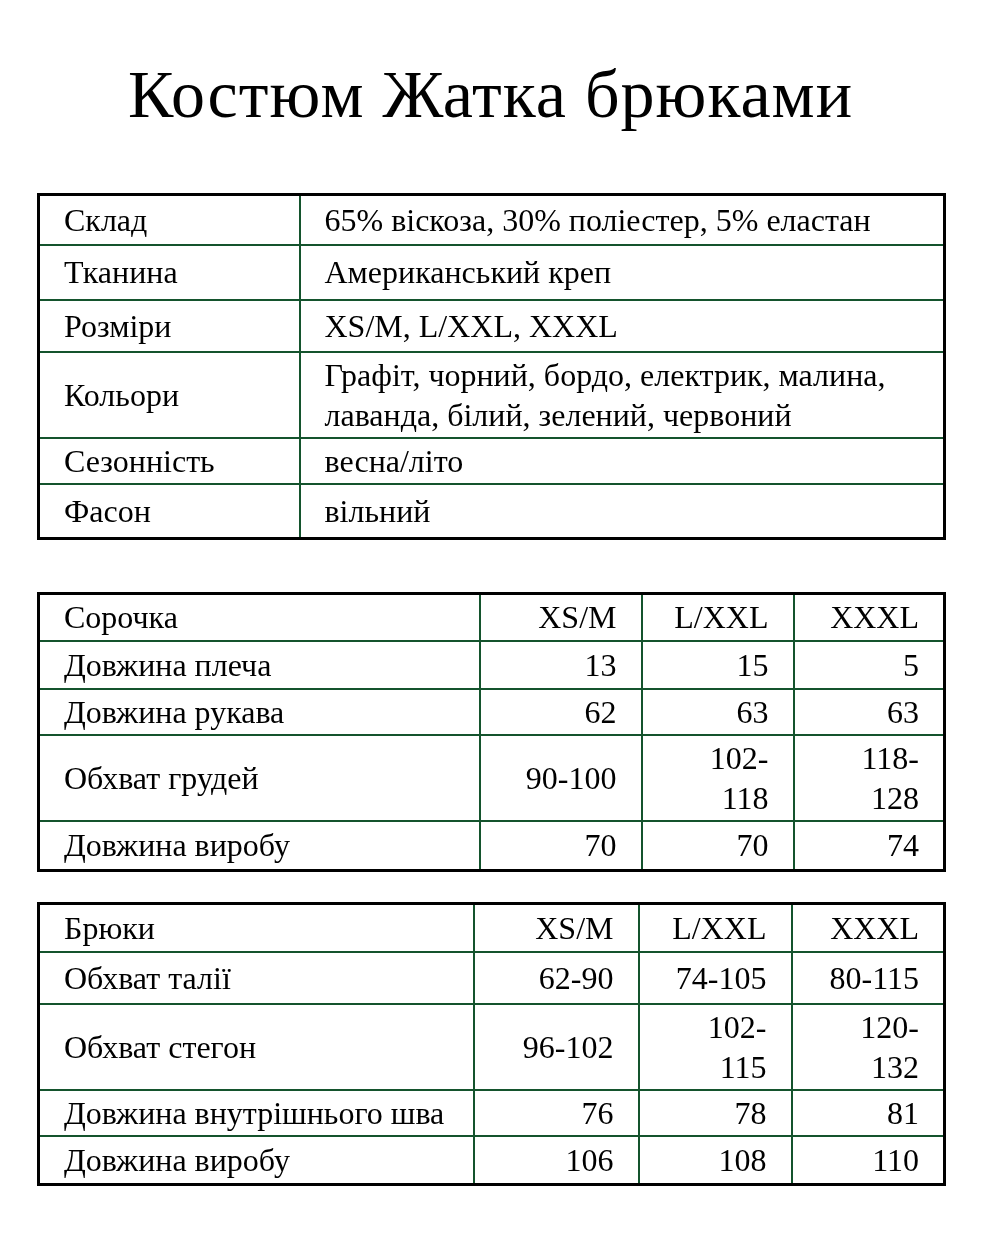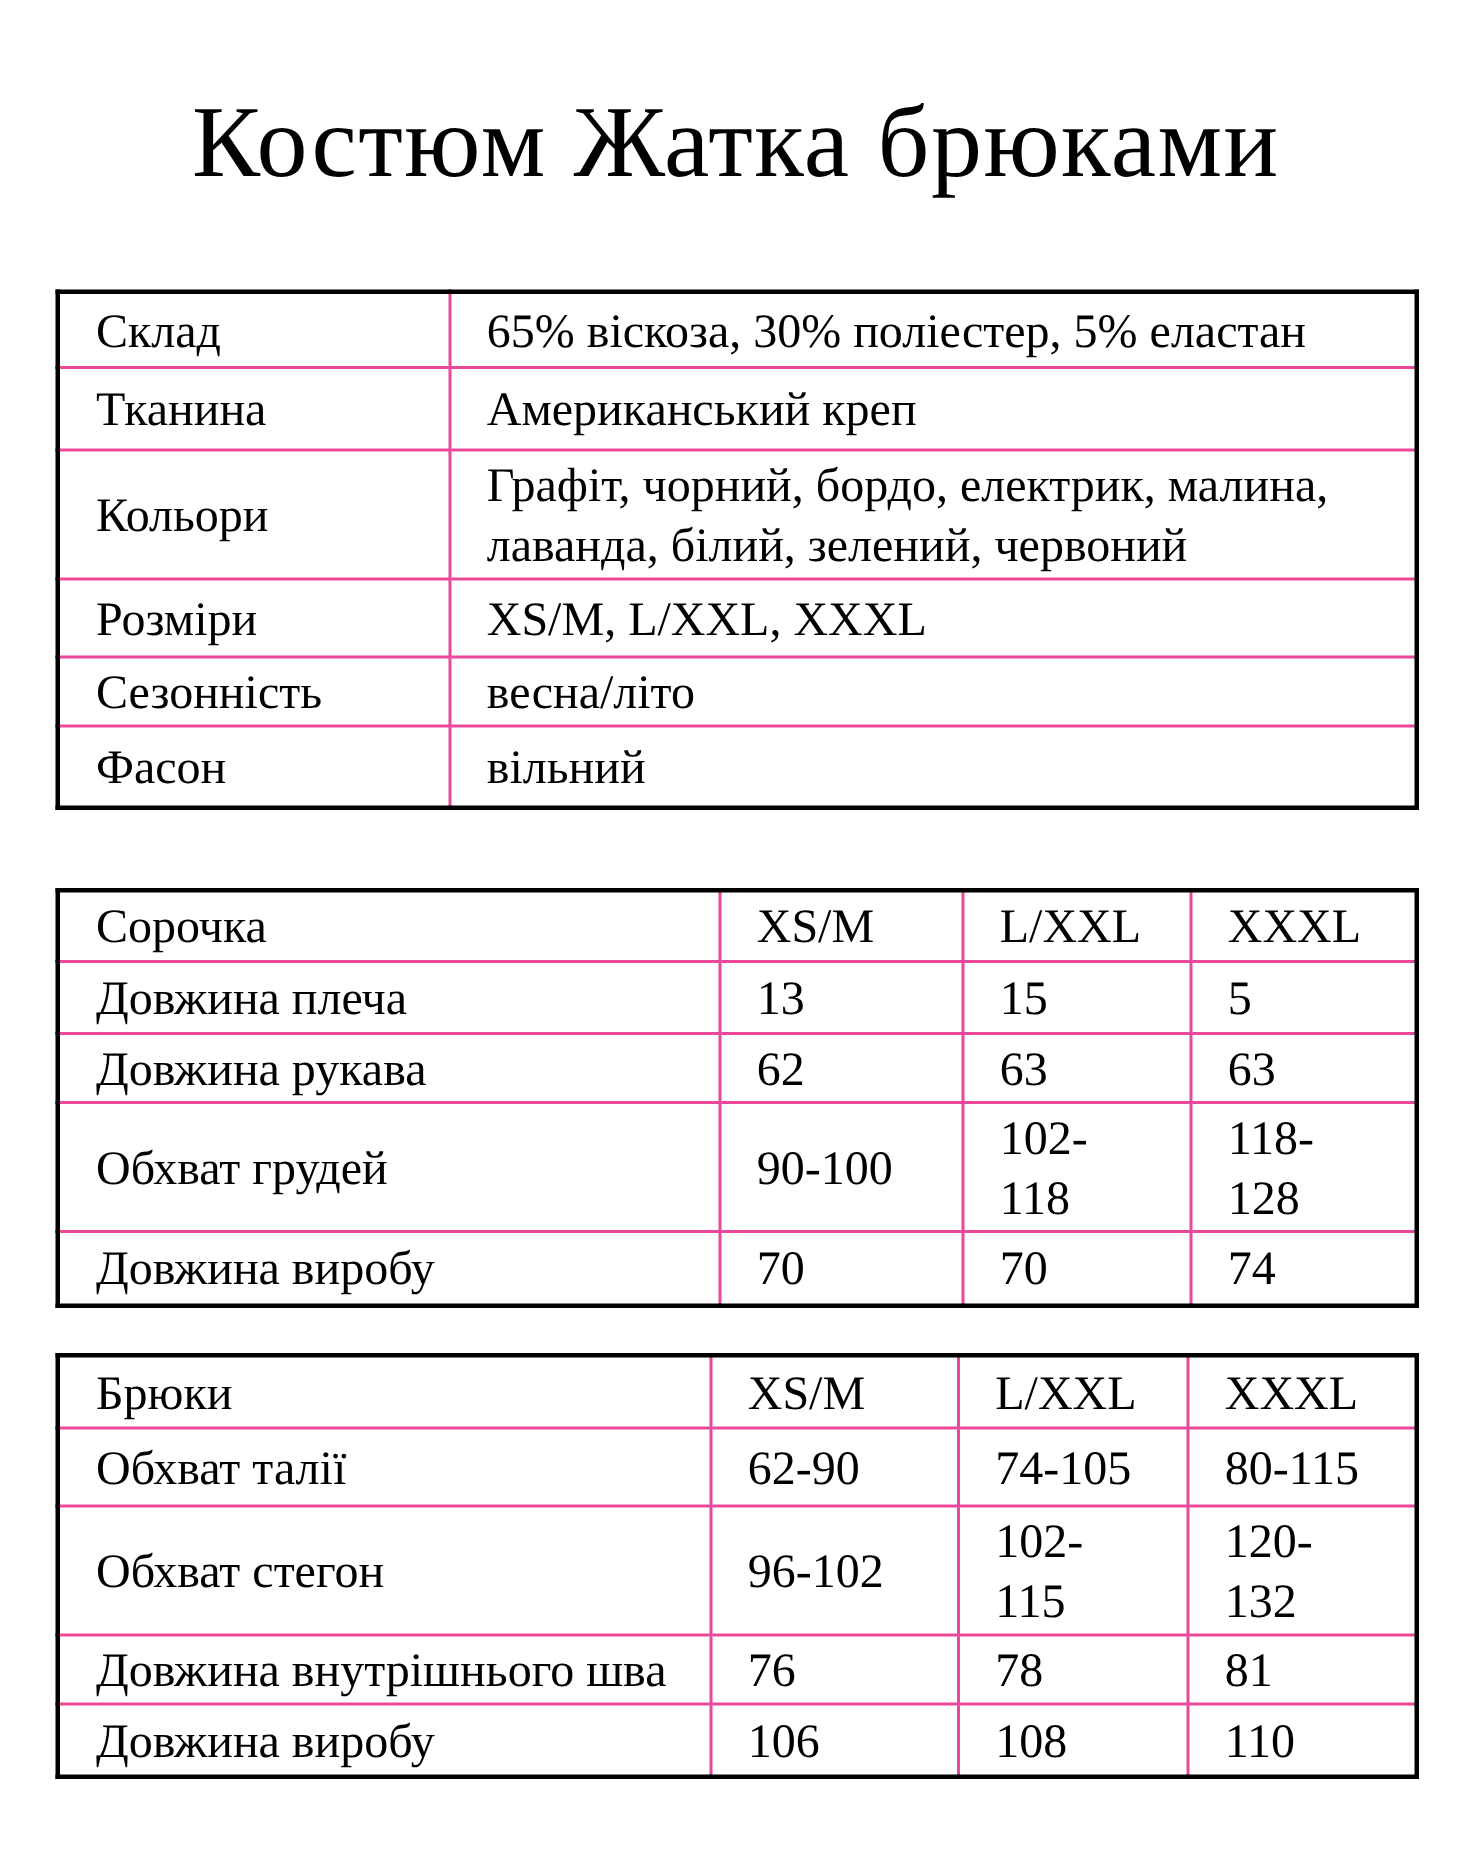--- a/index.html
+++ b/index.html
@@ -22,27 +22,27 @@
     white-space: nowrap;
   }
   table.t {
     border-collapse: collapse;
     table-layout: fixed;
     border: 3px solid #000;
     font-size: 32px;
     line-height: 1.25;
   }
   table.t td {
-    border: 2px solid #ec4899;
+    border: 2px solid #14532d;
     padding: 2px 24px;
     vertical-align: middle;
     overflow: hidden;
   }
   td.l { text-align: left; }
-  td.c { text-align: left; }
+  td.c { text-align: right; }
   .spec-table  { margin: 60px 0 0 37px; }
   .shirt-table { margin: 52px 0 0 37px; }
   .pants-table { margin: 30px 0 0 37px; }
 </style>
 </head>
 <body>
 
 <h1 class="page-title">Костюм Жатка брюками</h1>
 
 <table class="t spec-table">
@@ -52,27 +52,27 @@
     </colgroup>
   <tbody>
     <tr style="height:50px">
       <td class="l">Склад</td>
       <td class="l">65% віскоза, 30% поліестер, 5% еластан</td>
     </tr>
     <tr style="height:55px">
       <td class="l">Тканина</td>
       <td class="l">Американський креп</td>
     </tr>
+    <tr style="height:52px">
+      <td class="l">Розміри</td>
+      <td class="l">XS/M, L/XXL, XXXL</td>
+    </tr>
     <tr style="height:80px">
       <td class="l">Кольори</td>
       <td class="l">Графіт, чорний, бордо, електрик, малина, лаванда, білий, зелений, червоний</td>
-    </tr>
-    <tr style="height:52px">
-      <td class="l">Розміри</td>
-      <td class="l">XS/M, L/XXL, XXXL</td>
     </tr>
     <tr style="height:44px">
       <td class="l">Сезонність</td>
       <td class="l">весна/літо</td>
     </tr>
     <tr style="height:55px">
       <td class="l">Фасон</td>
       <td class="l">вільний</td>
     </tr>
   </tbody>

